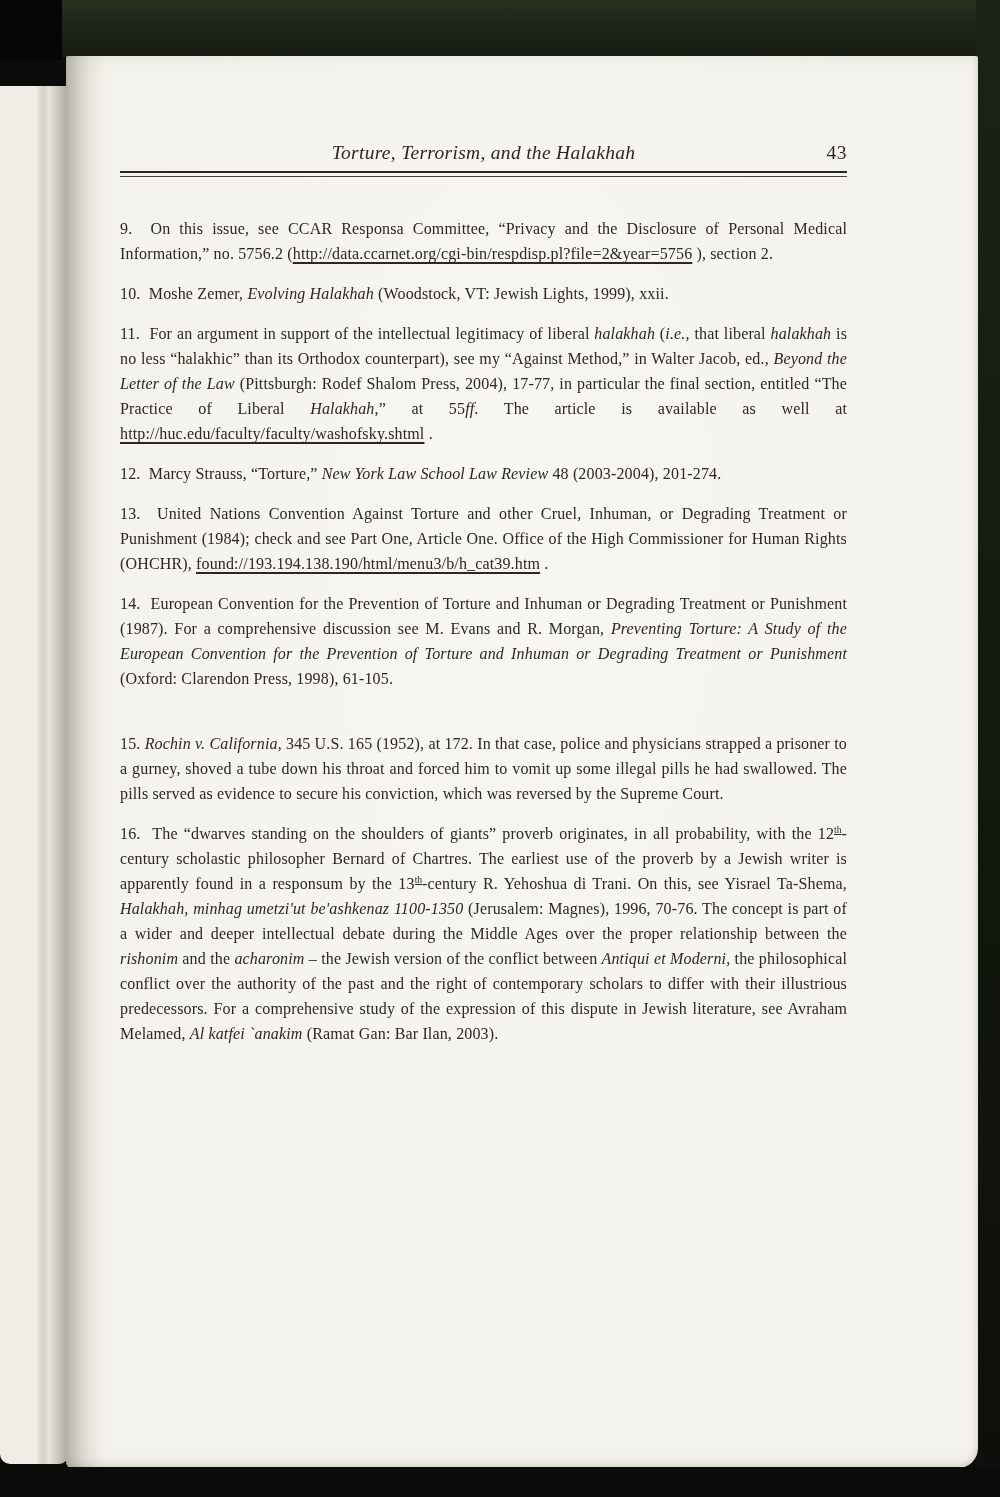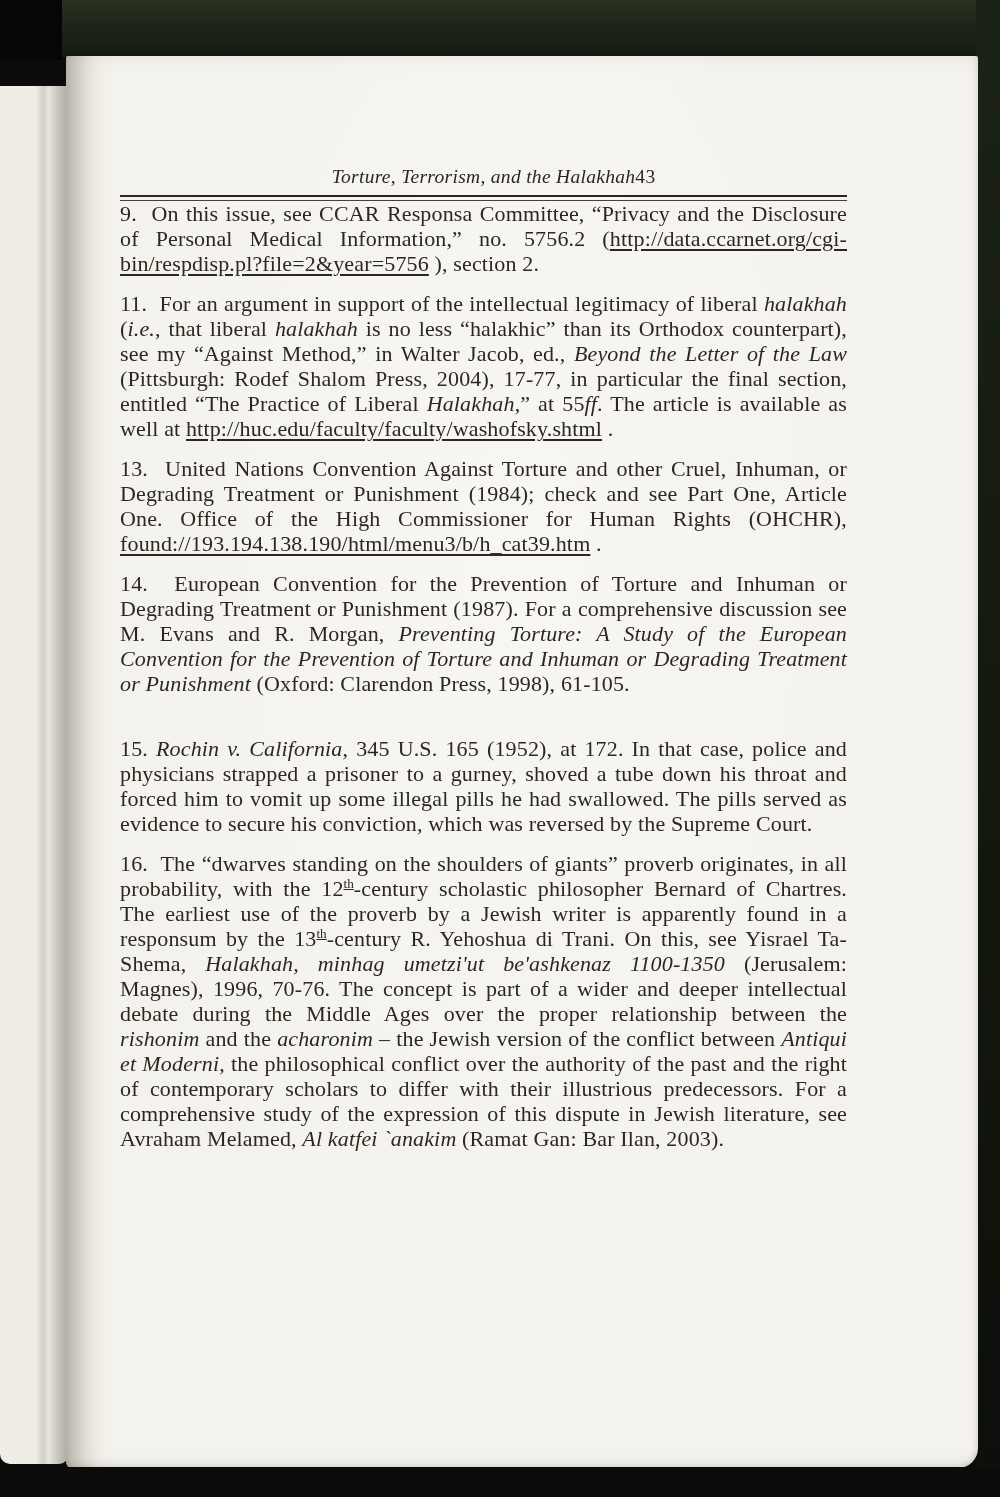--- a/index.html
+++ b/index.html
@@ -45,37 +45,38 @@
     box-shadow:
       inset 30px 0 34px -24px rgba(70,62,48,.55),
       inset -5px 0 10px -7px rgba(70,62,48,.28),
       inset 0 -6px 12px -8px rgba(70,62,48,.30);
   }
   .content{
     position:absolute;left:54px;top:0;width:727px;
     color:#2b2821;
   }
   .running-header{
-    margin-top:109px;
+    margin-top:85px;
     display:grid;grid-template-columns:1fr auto 1fr;align-items:baseline;
     font-size:19.5px;line-height:24px;
   }
   .header-title{
     grid-column:2;font-style:italic;letter-spacing:.3px;white-space:nowrap;
   }
   .header-page-number{
-    grid-column:3;letter-spacing:.5px;
+    grid-column:3;text-align:right;letter-spacing:.5px;
   }
   .header-rule{
     margin-top:6px;height:3px;
     border-top:2px solid #2a2721;
     border-bottom:1px solid #45413a;
   }
   .notes{
-    font-size:22px;line-height:25px;
+    margin-top:39px;
+    font-size:16px;line-height:25px;
     text-align:justify;
     letter-spacing:.15px;
     color:#2b2821;
   }
   .note{margin:0 0 15px 0;}
   .note.gap-before{margin-top:40px;}
   .seg-normal{font-style:normal;}
   .seg-italic{font-style:italic;}
   .seg-underline{text-decoration:underline;text-underline-offset:3px;text-decoration-thickness:1.5px;}
   sup.seg-sup{font-size:.6em;line-height:0;letter-spacing:0;text-decoration:underline;}
@@ -92,21 +93,23 @@
   <div class="content">
 
     <div class="running-header">
       <span class="header-title">Torture, Terrorism, and the Halakhah</span>
       <span class="header-page-number">43</span>
     </div>
     <div class="header-rule"></div>
 
     <div class="notes">
         <p class="note"><span class="seg-normal">9.&nbsp; On this issue, see CCAR Responsa Committee, “Privacy and the Disclosure of Personal Medical Information,” no. 5756.2 (</span><span class="seg-underline">http://data.ccarnet.org/cgi-bin/respdisp.pl?file=2&amp;year=5756</span><span class="seg-normal"> ), section 2.</span></p>
+        <p class="note"><span class="seg-normal">10.&nbsp; Moshe Zemer, </span><span class="seg-italic">Evolving Halakhah</span><span class="seg-normal"> (Woodstock, VT: Jewish Lights, 1999), xxii.</span></p>
         <p class="note"><span class="seg-normal">11.&nbsp; For an argument in support of the intellectual legitimacy of liberal </span><span class="seg-italic">halakhah</span><span class="seg-normal"> (</span><span class="seg-italic">i.e.</span><span class="seg-normal">, that liberal </span><span class="seg-italic">halakhah</span><span class="seg-normal"> is no less “halakhic” than its Orthodox counterpart), see my “Against Method,” in Walter Jacob, ed., </span><span class="seg-italic">Beyond the Letter of the Law</span><span class="seg-normal"> (Pittsburgh: Rodef Shalom Press, 2004), 17-77, in particular the final section, entitled “The Practice of Liberal </span><span class="seg-italic">Halakhah</span><span class="seg-normal">,” at 55</span><span class="seg-italic">ff</span><span class="seg-normal">. The article is available as well at </span><span class="seg-underline">http://huc.edu/faculty/faculty/washofsky.shtml</span><span class="seg-normal"> .</span></p>
+        <p class="note"><span class="seg-normal">12.&nbsp; Marcy Strauss, “Torture,” </span><span class="seg-italic">New York Law School Law Review</span><span class="seg-normal"> 48 (2003-2004), 201-274.</span></p>
         <p class="note"><span class="seg-normal">13.&nbsp; United Nations Convention Against Torture and other Cruel, Inhuman, or Degrading Treatment or Punishment (1984); check and see Part One, Article One. Office of the High Commissioner for Human Rights (OHCHR), </span><span class="seg-underline">found://193.194.138.190/html/menu3/b/h_cat39.htm</span><span class="seg-normal"> .</span></p>
         <p class="note"><span class="seg-normal">14.&nbsp; European Convention for the Prevention of Torture and Inhuman or Degrading Treatment or Punishment (1987). For a comprehensive discussion see M. Evans and R. Morgan, </span><span class="seg-italic">Preventing Torture: A Study of the European Convention for the Prevention of Torture and Inhuman or Degrading Treatment or Punishment</span><span class="seg-normal"> (Oxford: Clarendon Press, 1998), 61-105.</span></p>
         <p class="note gap-before"><span class="seg-normal">15.&nbsp;</span><span class="seg-italic">Rochin v. California</span><span class="seg-normal">, 345 U.S. 165 (1952), at 172. In that case, police and physicians strapped a prisoner to a gurney, shoved a tube down his throat and forced him to vomit up some illegal pills he had swallowed. The pills served as evidence to secure his conviction, which was reversed by the Supreme Court.</span></p>
         <p class="note"><span class="seg-normal">16.&nbsp; The “dwarves standing on the shoulders of giants” proverb originates, in all probability, with the 12</span><sup class="seg-sup">th</sup><span class="seg-normal">-century scholastic philosopher Bernard of Chartres. The earliest use of the proverb by a Jewish writer is apparently found in a responsum by the 13</span><sup class="seg-sup">th</sup><span class="seg-normal">-century R. Yehoshua di Trani. On this, see Yisrael Ta-Shema, </span><span class="seg-italic">Halakhah, minhag umetzi'ut be'ashkenaz 1100-1350</span><span class="seg-normal"> (Jerusalem: Magnes), 1996, 70-76. The concept is part of a wider and deeper intellectual debate during the Middle Ages over the proper relationship between the </span><span class="seg-italic">rishonim</span><span class="seg-normal"> and the </span><span class="seg-italic">acharonim</span><span class="seg-normal"> – the Jewish version of the conflict between </span><span class="seg-italic">Antiqui et Moderni</span><span class="seg-normal">, the philosophical conflict over the authority of the past and the right of contemporary scholars to differ with their illustrious predecessors. For a comprehensive study of the expression of this dispute in Jewish literature, see Avraham Melamed, </span><span class="seg-italic">Al katfei `anakim</span><span class="seg-normal"> (Ramat Gan: Bar Ilan, 2003).</span></p>
       </div>
 
   </div>
 </div>
 
 <div class="cover-bottom"></div>

